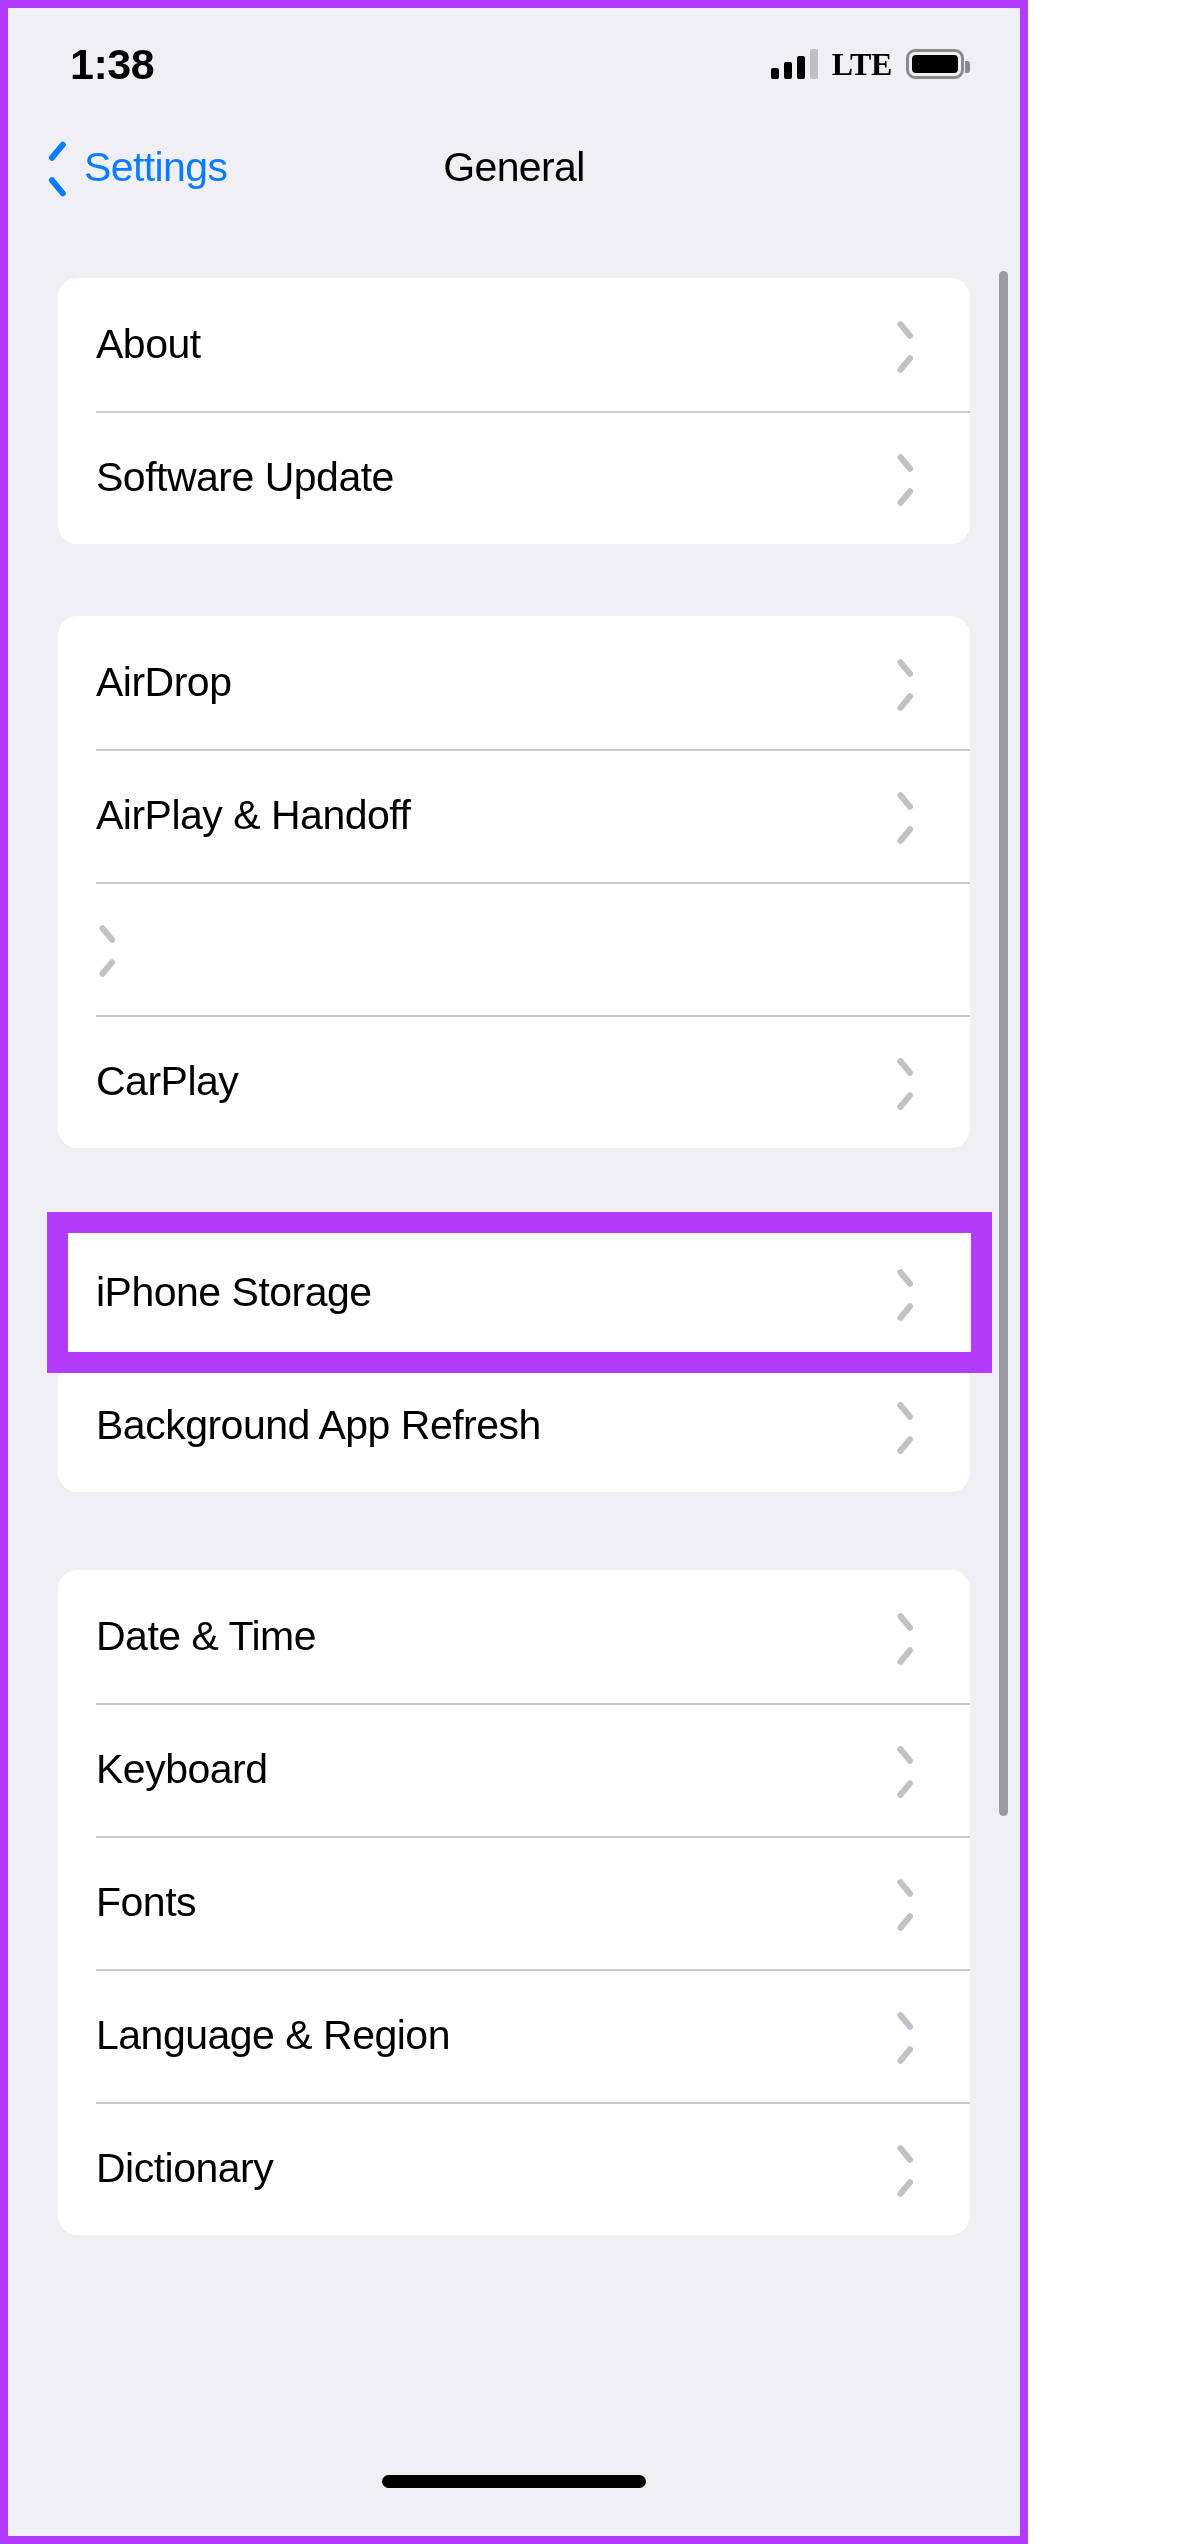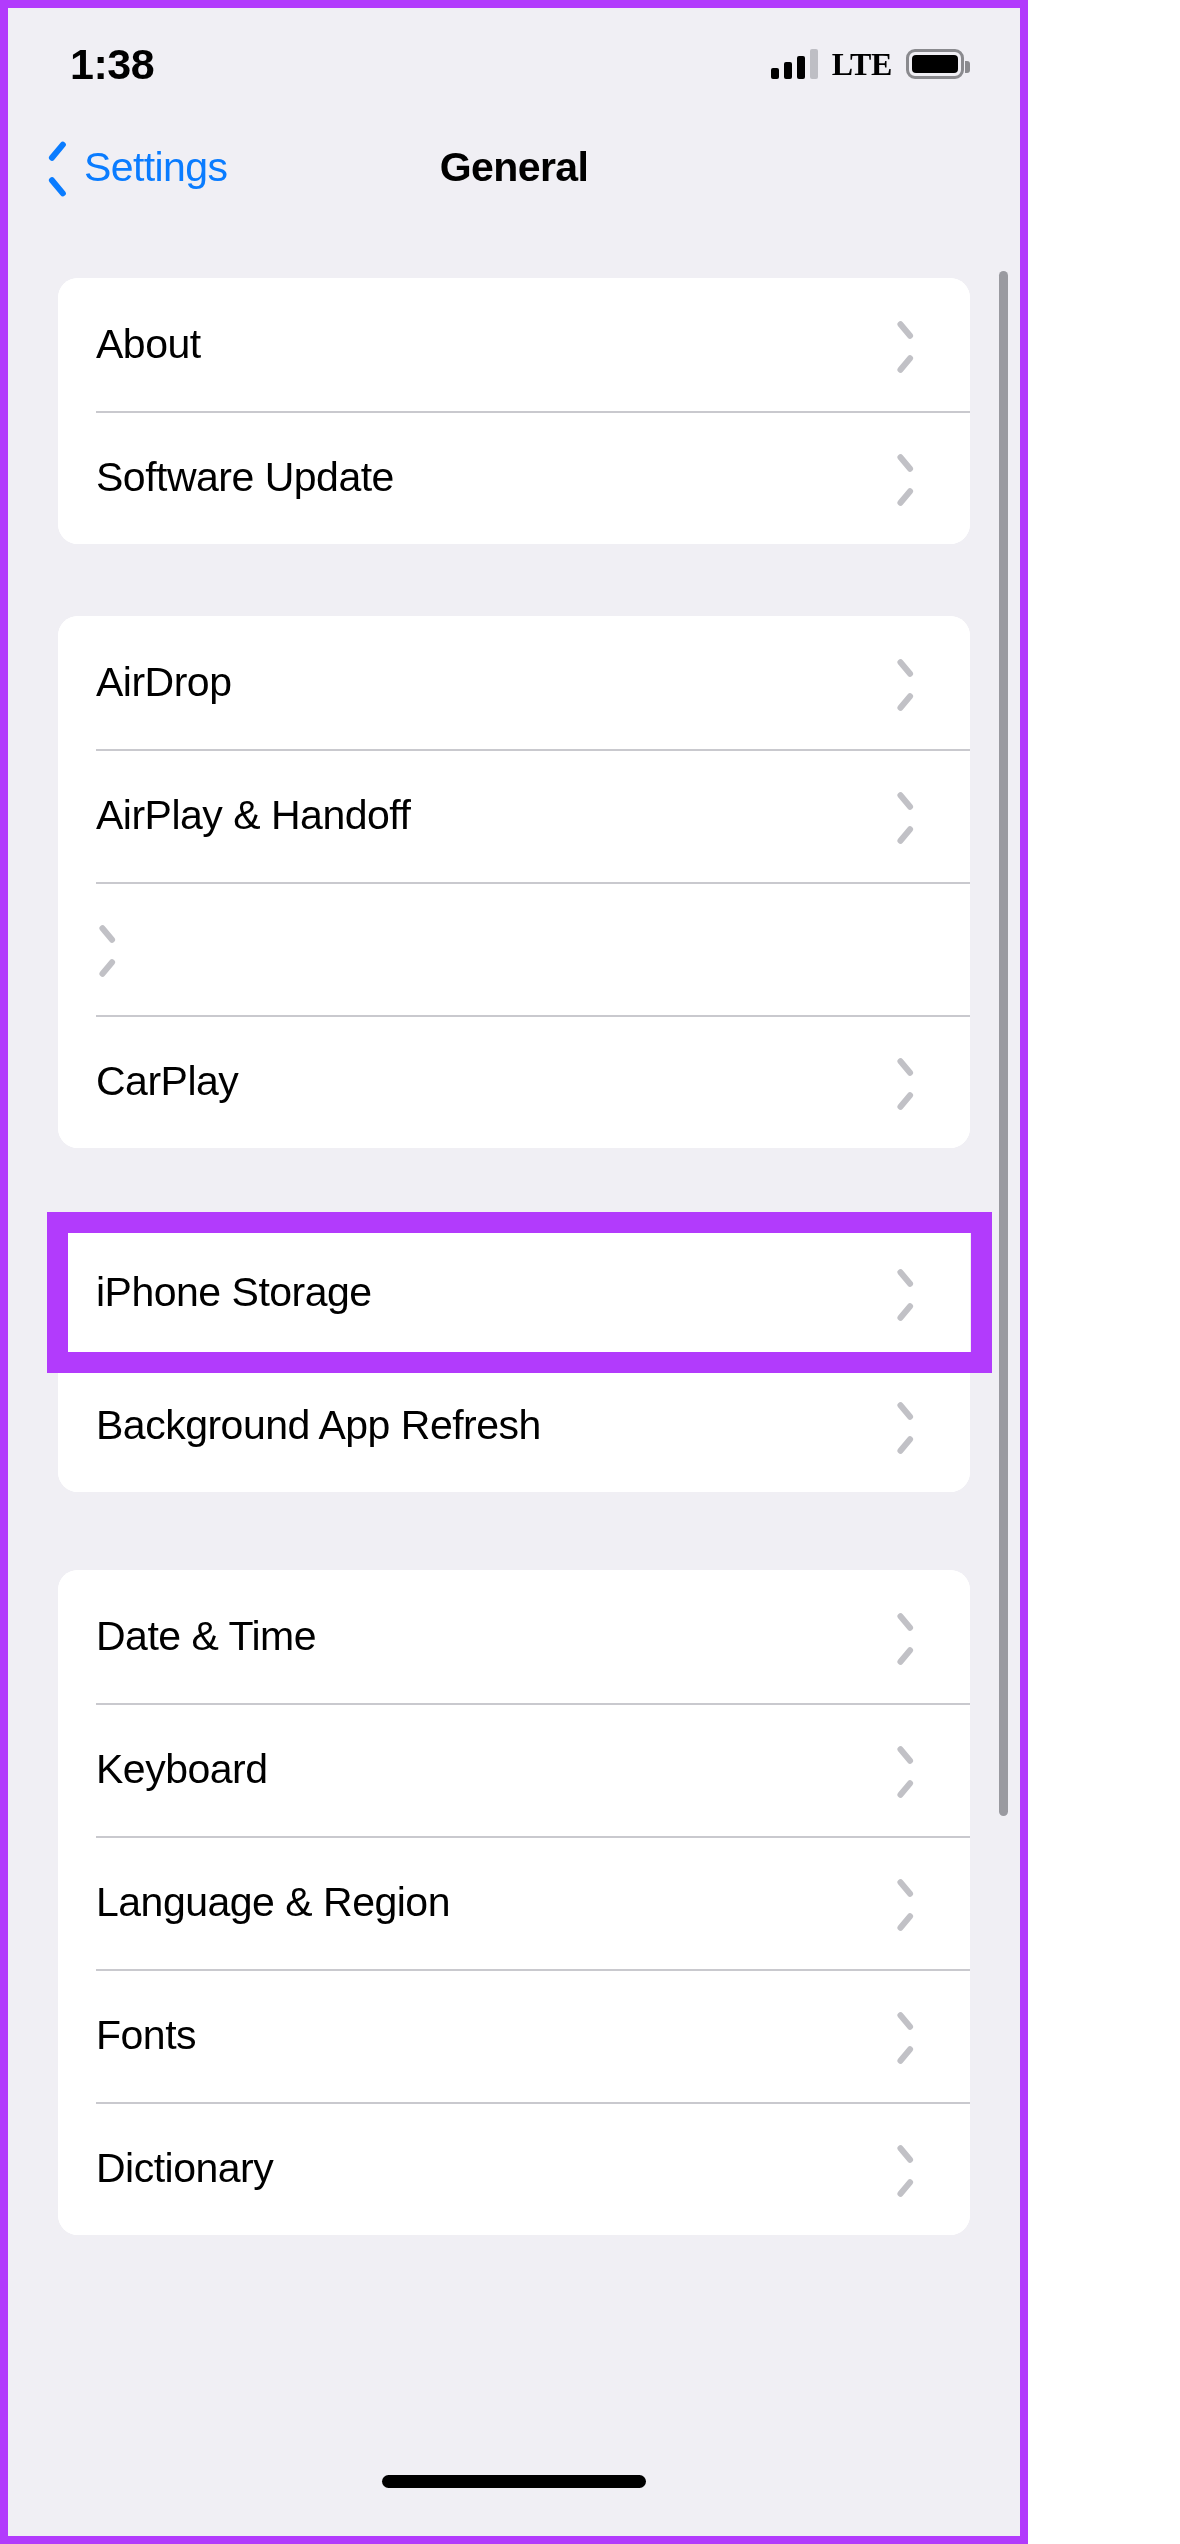--- a/index.html
+++ b/index.html
@@ -121,21 +121,21 @@
     font-size: 41px;
     color: #0A7CFF;
     letter-spacing: -0.6px;
   }
   .nav-title {
     position: absolute;
     left: 0;
     right: 0;
     text-align: center;
     font-size: 41px;
-    font-weight: 700;
+    font-weight: 400;
     color: #000;
     letter-spacing: -0.6px;
     pointer-events: none;
   }
 
   
   .list-scroll {
     position: relative;
     padding: 0 0 0 0;
   }
@@ -326,25 +326,25 @@
     <div class="group">
       <div class="row">
         <span class="row-label">Date &amp; Time</span>
         <span class="chevron-right"></span>
       </div>
       <div class="row">
         <span class="row-label">Keyboard</span>
         <span class="chevron-right"></span>
       </div>
       <div class="row">
+        <span class="row-label">Fonts</span>
+        <span class="chevron-right"></span>
+      </div>
+      <div class="row">
         <span class="row-label">Language &amp; Region</span>
-        <span class="chevron-right"></span>
-      </div>
-      <div class="row">
-        <span class="row-label">Fonts</span>
         <span class="chevron-right"></span>
       </div>
       <div class="row">
         <span class="row-label">Dictionary</span>
         <span class="chevron-right"></span>
       </div>
     </div>
 
   </div>
 

